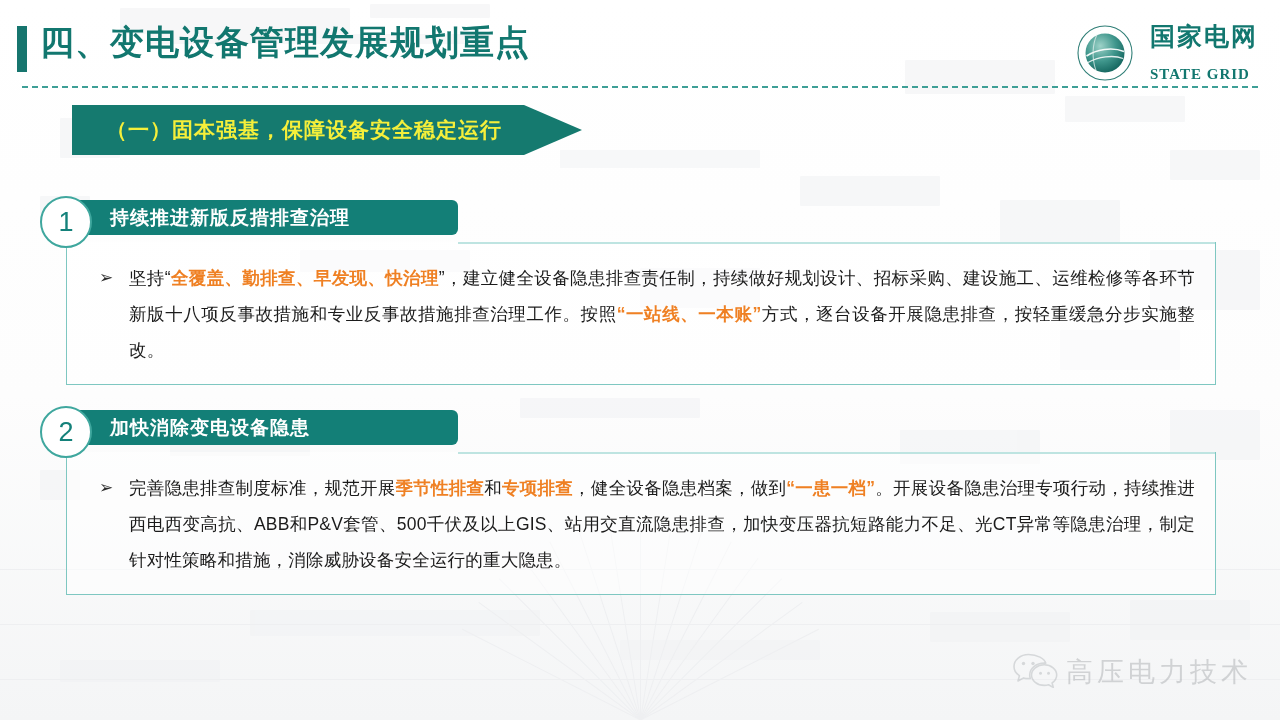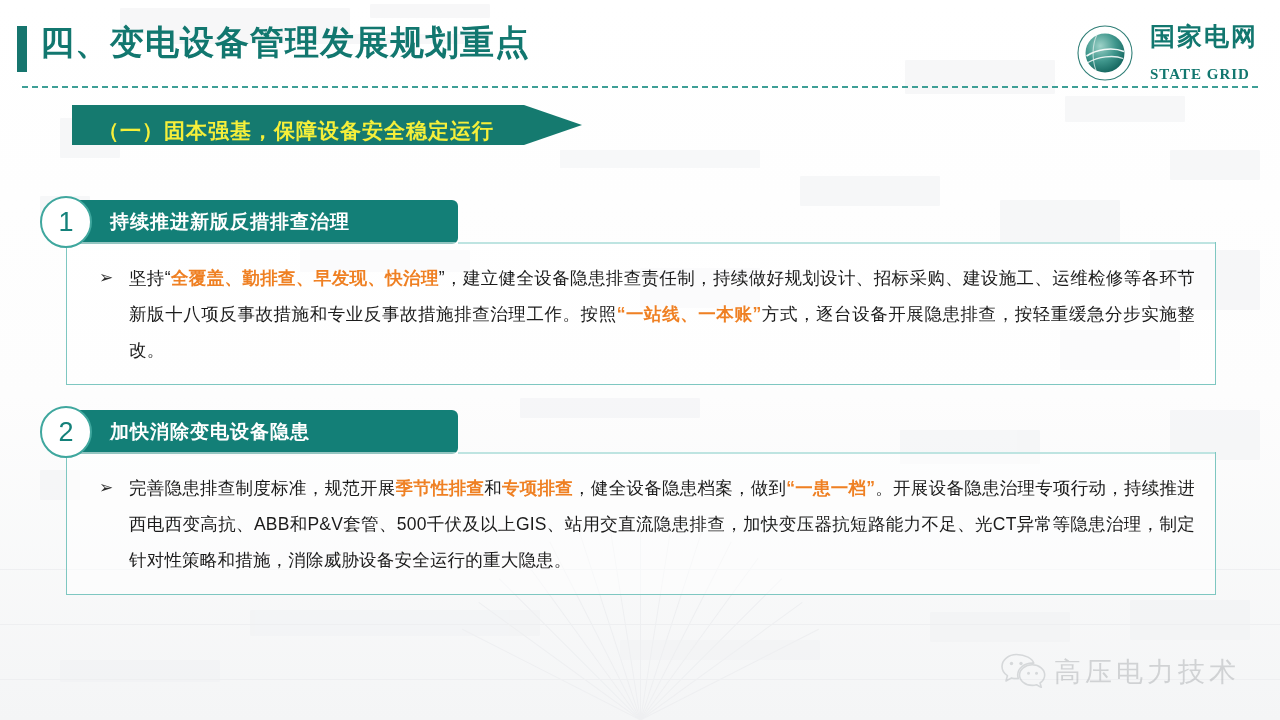--- a/index.html
+++ b/index.html
@@ -69,42 +69,42 @@
   }
   .brand-en {
     font-size:15px; font-weight:bold; color:#12776f;
     letter-spacing:1px; margin-top:18px;
     font-family:"Liberation Serif","DejaVu Serif",serif;
   }
 
   
   .arrow-banner {
     position:absolute; left:72px; top:105px;
-    width:510px; height:40px;
+    width:510px; height:50px;
     background:#157a6f;
     clip-path:polygon(0 0, 452px 0, 510px 50%, 452px 100%, 0 100%);
-    display:flex; align-items:flex-end;
+    display:flex; align-items:center;padding-left:8px;
   }
   .arrow-banner .txt {
     color:#f5ef3a; font-size:21px; font-weight:bold;
     margin-left:26px; letter-spacing:1px; white-space:nowrap;
   }
 
   
   .sub-heading {
     position:absolute; left:78px; top:162px;
     font-size:20px; color:#18665f; font-weight:500;
     letter-spacing:.5px;
   }
 
   
   .section { position:absolute; left:0; }
   .sec-bar {
     position:absolute; left:58px; top:0;
-    width:400px; height:44px;
+    width:400px; height:35px;
     background:#137f77;
     border-top-right-radius:6px;
     border-bottom-right-radius:6px;
     text-align:right;
   }
   .sec-bar .label {
     position:absolute; left:52px; top:50%; transform:translateY(-50%);
     color:#ffffff; font-size:19px; font-weight:bold;
     letter-spacing:1px; white-space:nowrap;
   }
@@ -140,21 +140,21 @@
     letter-spacing:.2px;
   }
   .para .marker {
     position:absolute; left:14px; top:0;
     font-size:17px; color:#2b2b2b; line-height:36px;
   }
   .hl { color:#ef8023; font-weight:bold; }
 
   
   .watermark {
-    position:absolute; right:40px; bottom:28px;
+    position:absolute; right:28px; bottom:28px;
     display:flex; align-items:center; gap:8px;
     opacity:.34;
     justify-content:space-between;
   }
   .wm-text {
     font-size:27px; color:#8c9094; letter-spacing:4px;
     font-family:"Liberation Serif","DejaVu Serif",serif;
   }
 </style>
 </head>

